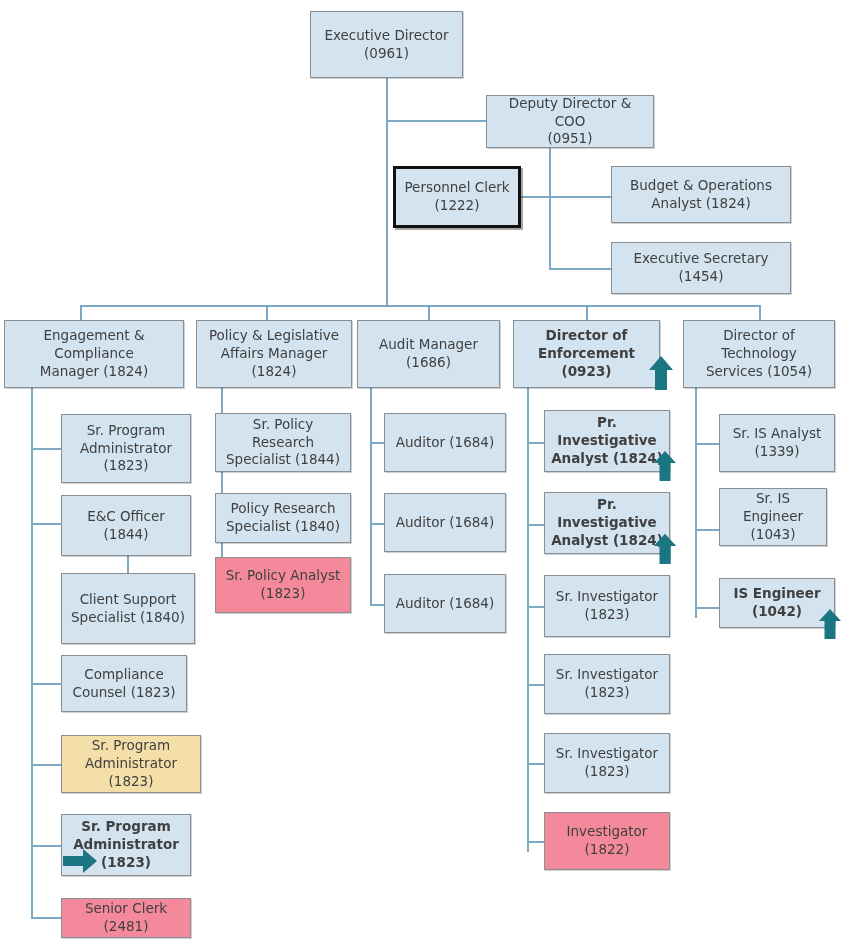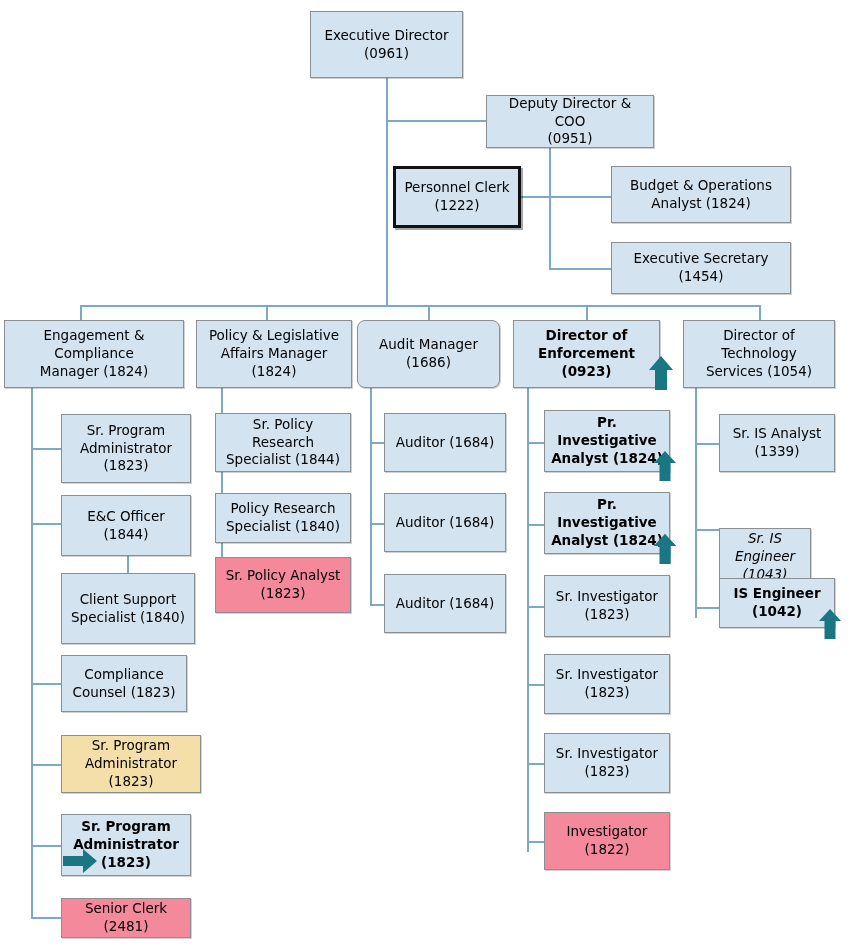--- a/index.html
+++ b/index.html
@@ -22,21 +22,21 @@
   
   .node{
     position:absolute;
     box-sizing:border-box;
     display:flex;
     align-items:center;
     justify-content:center;
     text-align:center;
     background:#d3e3ef;
     border:1px solid #8a8f94;
-    color:#000000;
+    color:#404040;
     font-size:13.5px;
     line-height:1.32;
     padding:2px 6px;
     box-shadow:1px 1px 0 rgba(0,0,0,.18);
   }
   .node .txt{display:block;width:100%;white-space:pre-line;}
   .node.blue  {background:#d3e3ef;}
   .node.pink  {background:#f4899b;border-color:#8a8f94;}
   .node.tan   {background:#f5dfa8;border-color:#8a8f94;}
   .node.bold  {font-weight:bold;}
@@ -130,21 +130,21 @@
   <div class="node blue" style="left:4px;top:320px;width:180px;height:68px;">
     <span class="txt">Engagement &amp; Compliance
 Manager (1824)</span>
   </div>
 
   <div class="node blue" style="left:196px;top:320px;width:156px;height:68px;">
     <span class="txt">Policy &amp; Legislative
 Affairs Manager (1824)</span>
   </div>
 
-  <div class="node blue" style="left:357px;top:320px;width:143px;height:68px;border-radius:8px;">
+  <div class="node blue" style="left:357px;top:320px;width:143px;height:68px;">
     <span class="txt">Audit Manager (1686)</span>
   </div>
 
   <div class="node blue bold" style="left:513px;top:320px;width:147px;height:68px;">
     <span class="txt">Director of
 Enforcement (0923)</span>
   </div>
   <div class="arrow" style="left:648px;top:355px;">
     <svg width="26" height="36" viewBox="0 0 26 36">
         <path d="M13 1 L25 15 L19 15 L19 35 L7 35 L7 15 L1 15 Z" fill="#1b7683"></path>
@@ -263,21 +263,21 @@
   <div class="node pink" style="left:544px;top:812px;width:126px;height:58px;">
     <span class="txt">Investigator
 (1822)</span>
   </div>
 
   <div class="node blue" style="left:719px;top:414px;width:116px;height:58px;">
     <span class="txt">Sr. IS Analyst
 (1339)</span>
   </div>
 
-  <div class="node blue" style="left:719px;top:528px;width:92px;height:58px;font-style:italic;">
+  <div class="node blue" style="left:719px;top:488px;width:108px;height:58px;">
     <span class="txt">Sr. IS Engineer
 (1043)</span>
   </div>
 
   <div class="node blue bold" style="left:719px;top:578px;width:116px;height:50px;">
     <span class="txt">IS Engineer
 (1042)</span>
   </div>
   <div class="arrow" style="left:818px;top:608px;">
     <svg width="24" height="32" viewBox="0 0 24 32">

